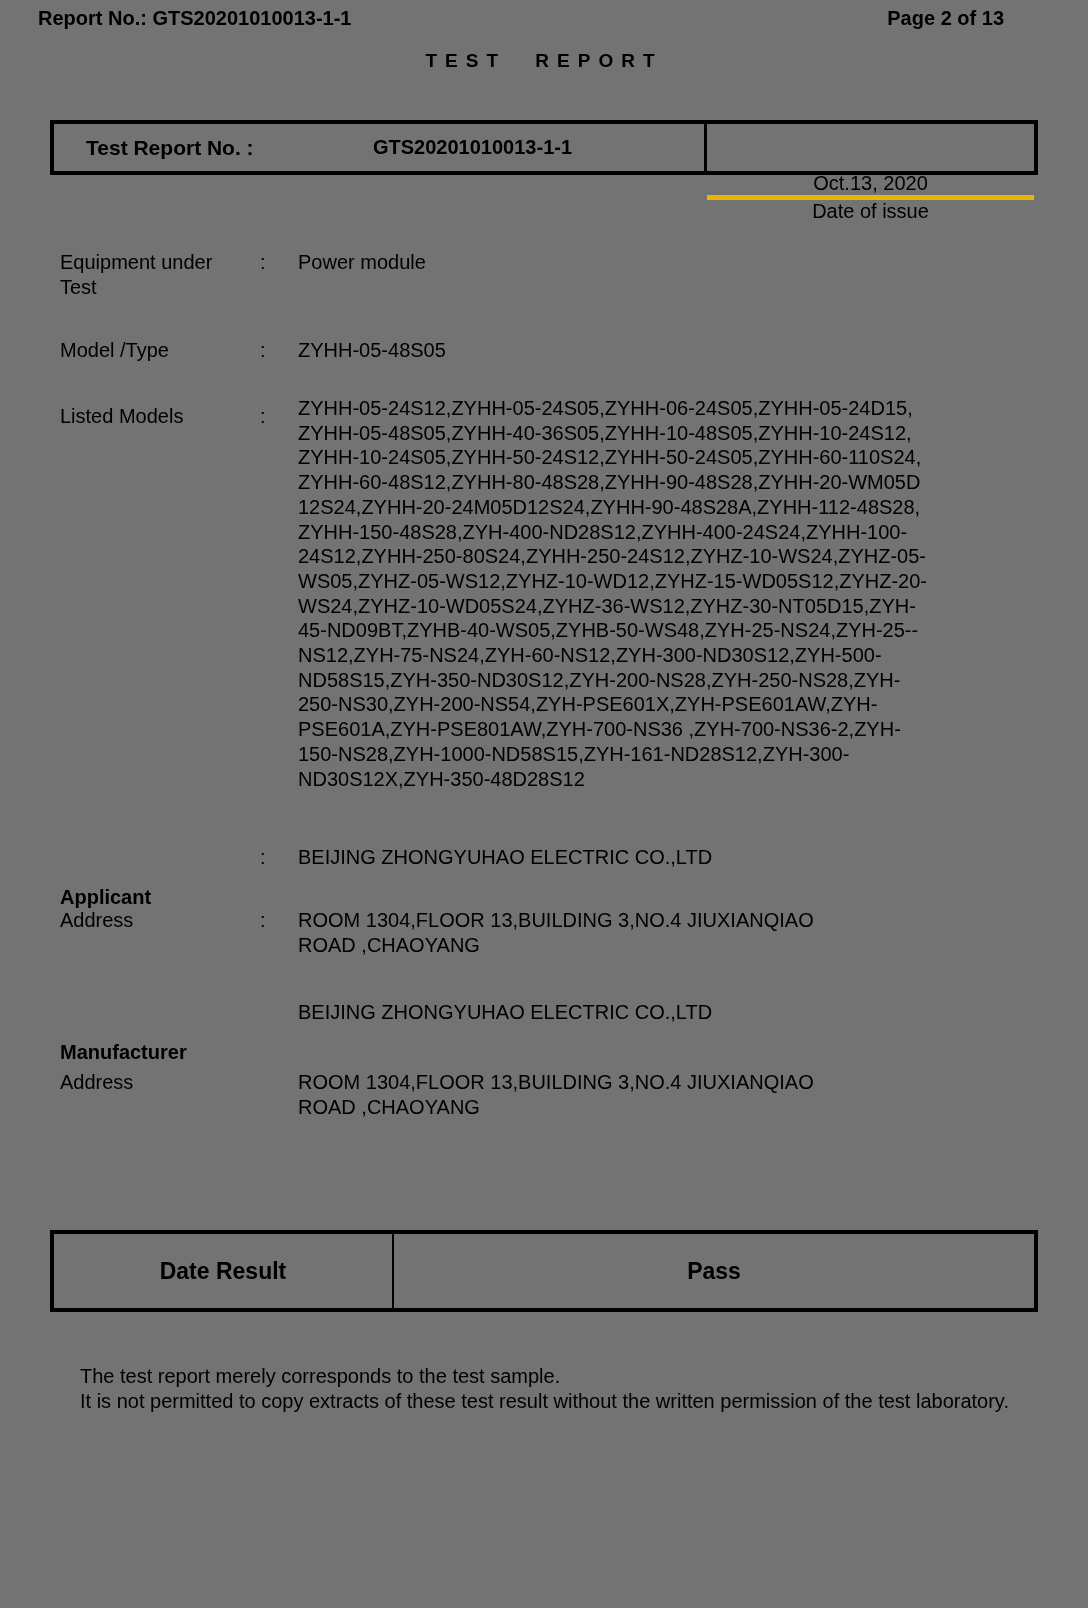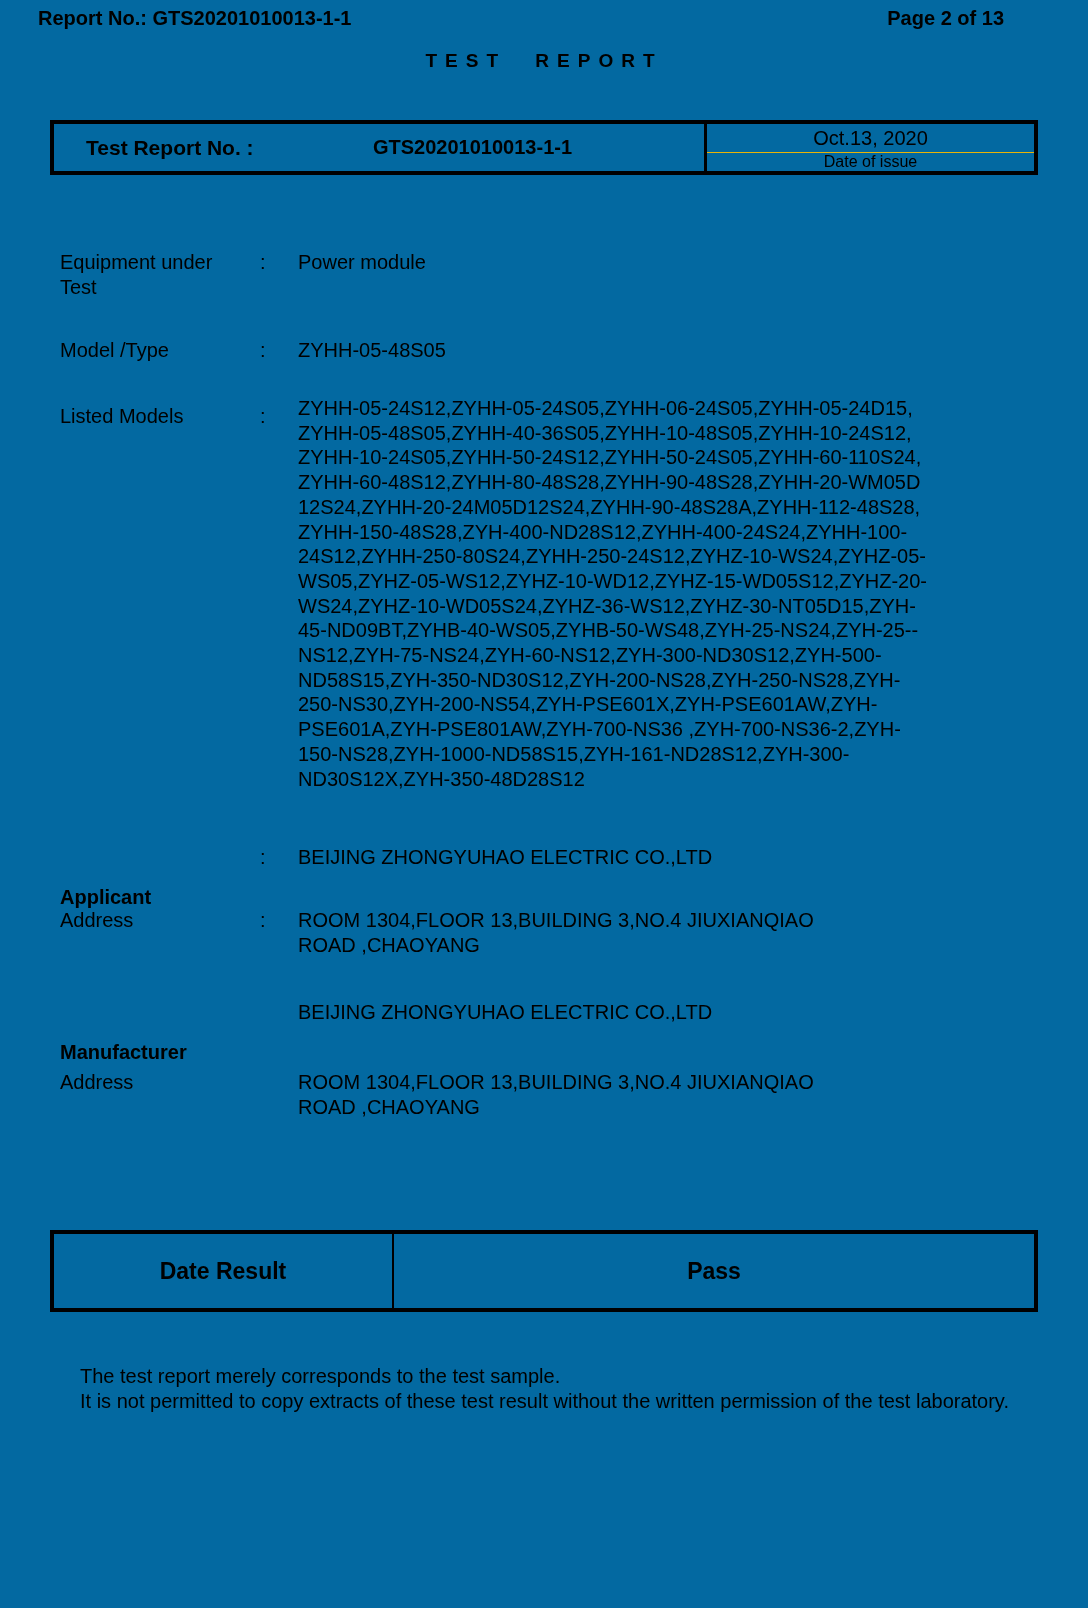--- a/index.html
+++ b/index.html
@@ -2,21 +2,21 @@
 <html><head>
 <meta charset="utf-8">
 <style>
   * { margin: 0; padding: 0; box-sizing: border-box; }
   html, body { background: #e8e8e8; }
   body { font-family: "Liberation Sans", sans-serif; color: #000; }
   .page {
     position: relative;
     width: 1088px;
     height: 1608px;
-    background: #0369a1;
+    background: #737373;
     margin: 0 auto;
     overflow: hidden;
   }
 
   
   .runhead {
     position: absolute;
     top: 6px; left: 38px; right: 84px;
     display: flex;
     justify-content: space-between;
@@ -65,28 +65,29 @@
     border-left: 3px solid #000;
     display: flex;
     flex-direction: column;
   }
   .repbox-right .rb-date {
     height: 32px;
     display: flex;
     align-items: center;
     justify-content: center;
     font-size: 20px;
-    border-bottom: 1px solid #eab308;
+    border-bottom: 5px solid #eab308;
+    margin-top: 48px;
   }
   .repbox-right .rb-datecap {
     flex: 1;
     display: flex;
     align-items: center;
     justify-content: center;
-    font-size: 16px;
+    font-size: 20px;
   }
 
   
   .row {
     position: absolute;
     left: 60px; right: 56px;
     display: flex;
     font-size: 20px;
     line-height: 25px;
   }

